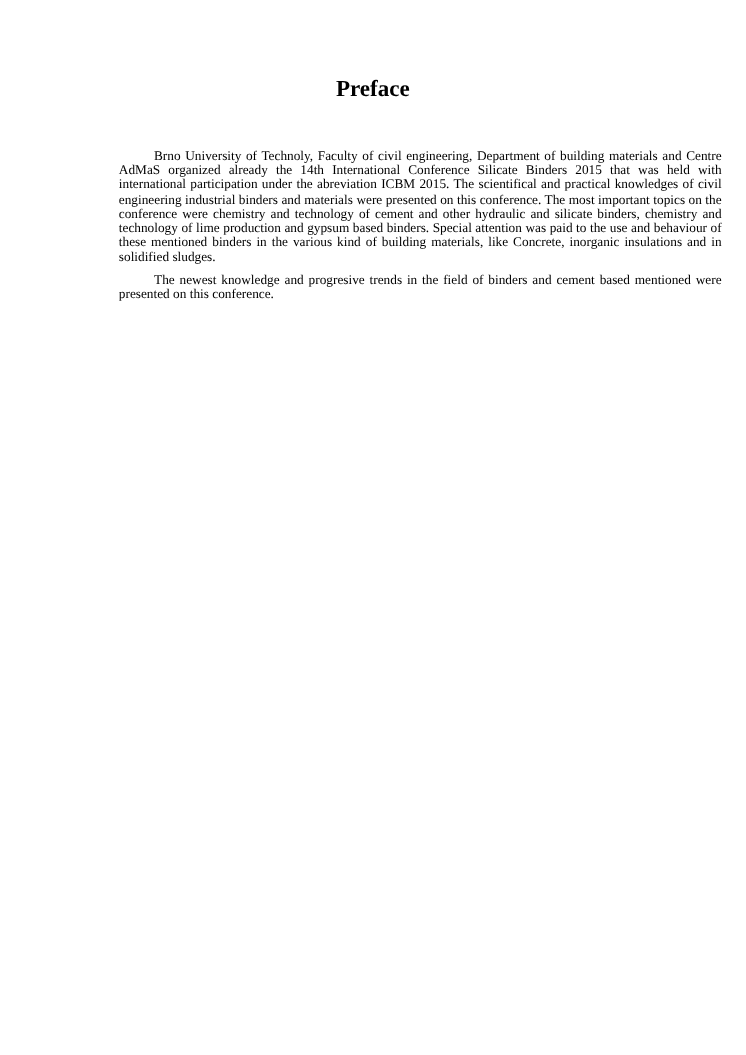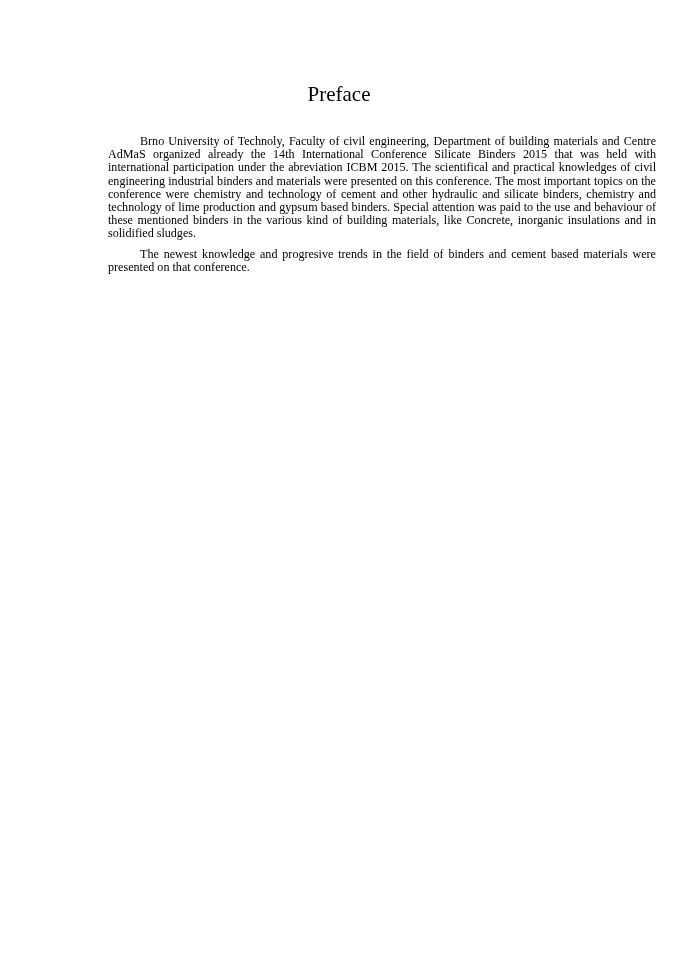--- a/index.html
+++ b/index.html
@@ -18,25 +18,25 @@
     .page {
       position: absolute;
       left: 0;
       top: 0;
       width: 678px;
       height: 959px;
       background: #ffffff;
     }
     .title {
       position: absolute;
-      top: 82px;
+      top: 68px;
       left: 0;
       width: 678px;
       text-align: center;
-      font-weight: normal;
+      font-weight: bold;
       font-size: 21px;
       line-height: 24px;
       margin: 0;
     }
     .body-text {
       position: absolute;
       left: 65px;
       width: 548px;
       top: 135px;
       margin-left: 43px;
@@ -49,15 +49,15 @@
       text-indent: 32px;
     }
   </style>
 </head>
 <body>
 
 <div class="page">
   <h1 class="title">Preface</h1>
   <div class="body-text">
     <p class="para">Brno University of Technoly, Faculty of civil engineering, Department of building materials and Centre AdMaS organized already the 14th International Conference Silicate Binders 2015 that was held with international participation under the abreviation ICBM 2015. The scientifical and practical knowledges of civil engineering industrial binders and materials were presented on this conference. The most important topics on the conference were chemistry and technology of cement and other hydraulic and silicate binders, chemistry and technology of lime production and gypsum based binders. Special attention was paid to the use and behaviour of these mentioned binders in the various kind of building materials, like Concrete, inorganic insulations and in solidified sludges.</p>
-    <p class="para">The newest knowledge and progresive trends in the field of binders and cement based materials were presented on that conference.</p>
+    <p class="para">The newest knowledge and progresive trends in the field of binders and cement based mentioned were presented on this conference.</p>
   </div>
 </div>
 
 </body></html>

